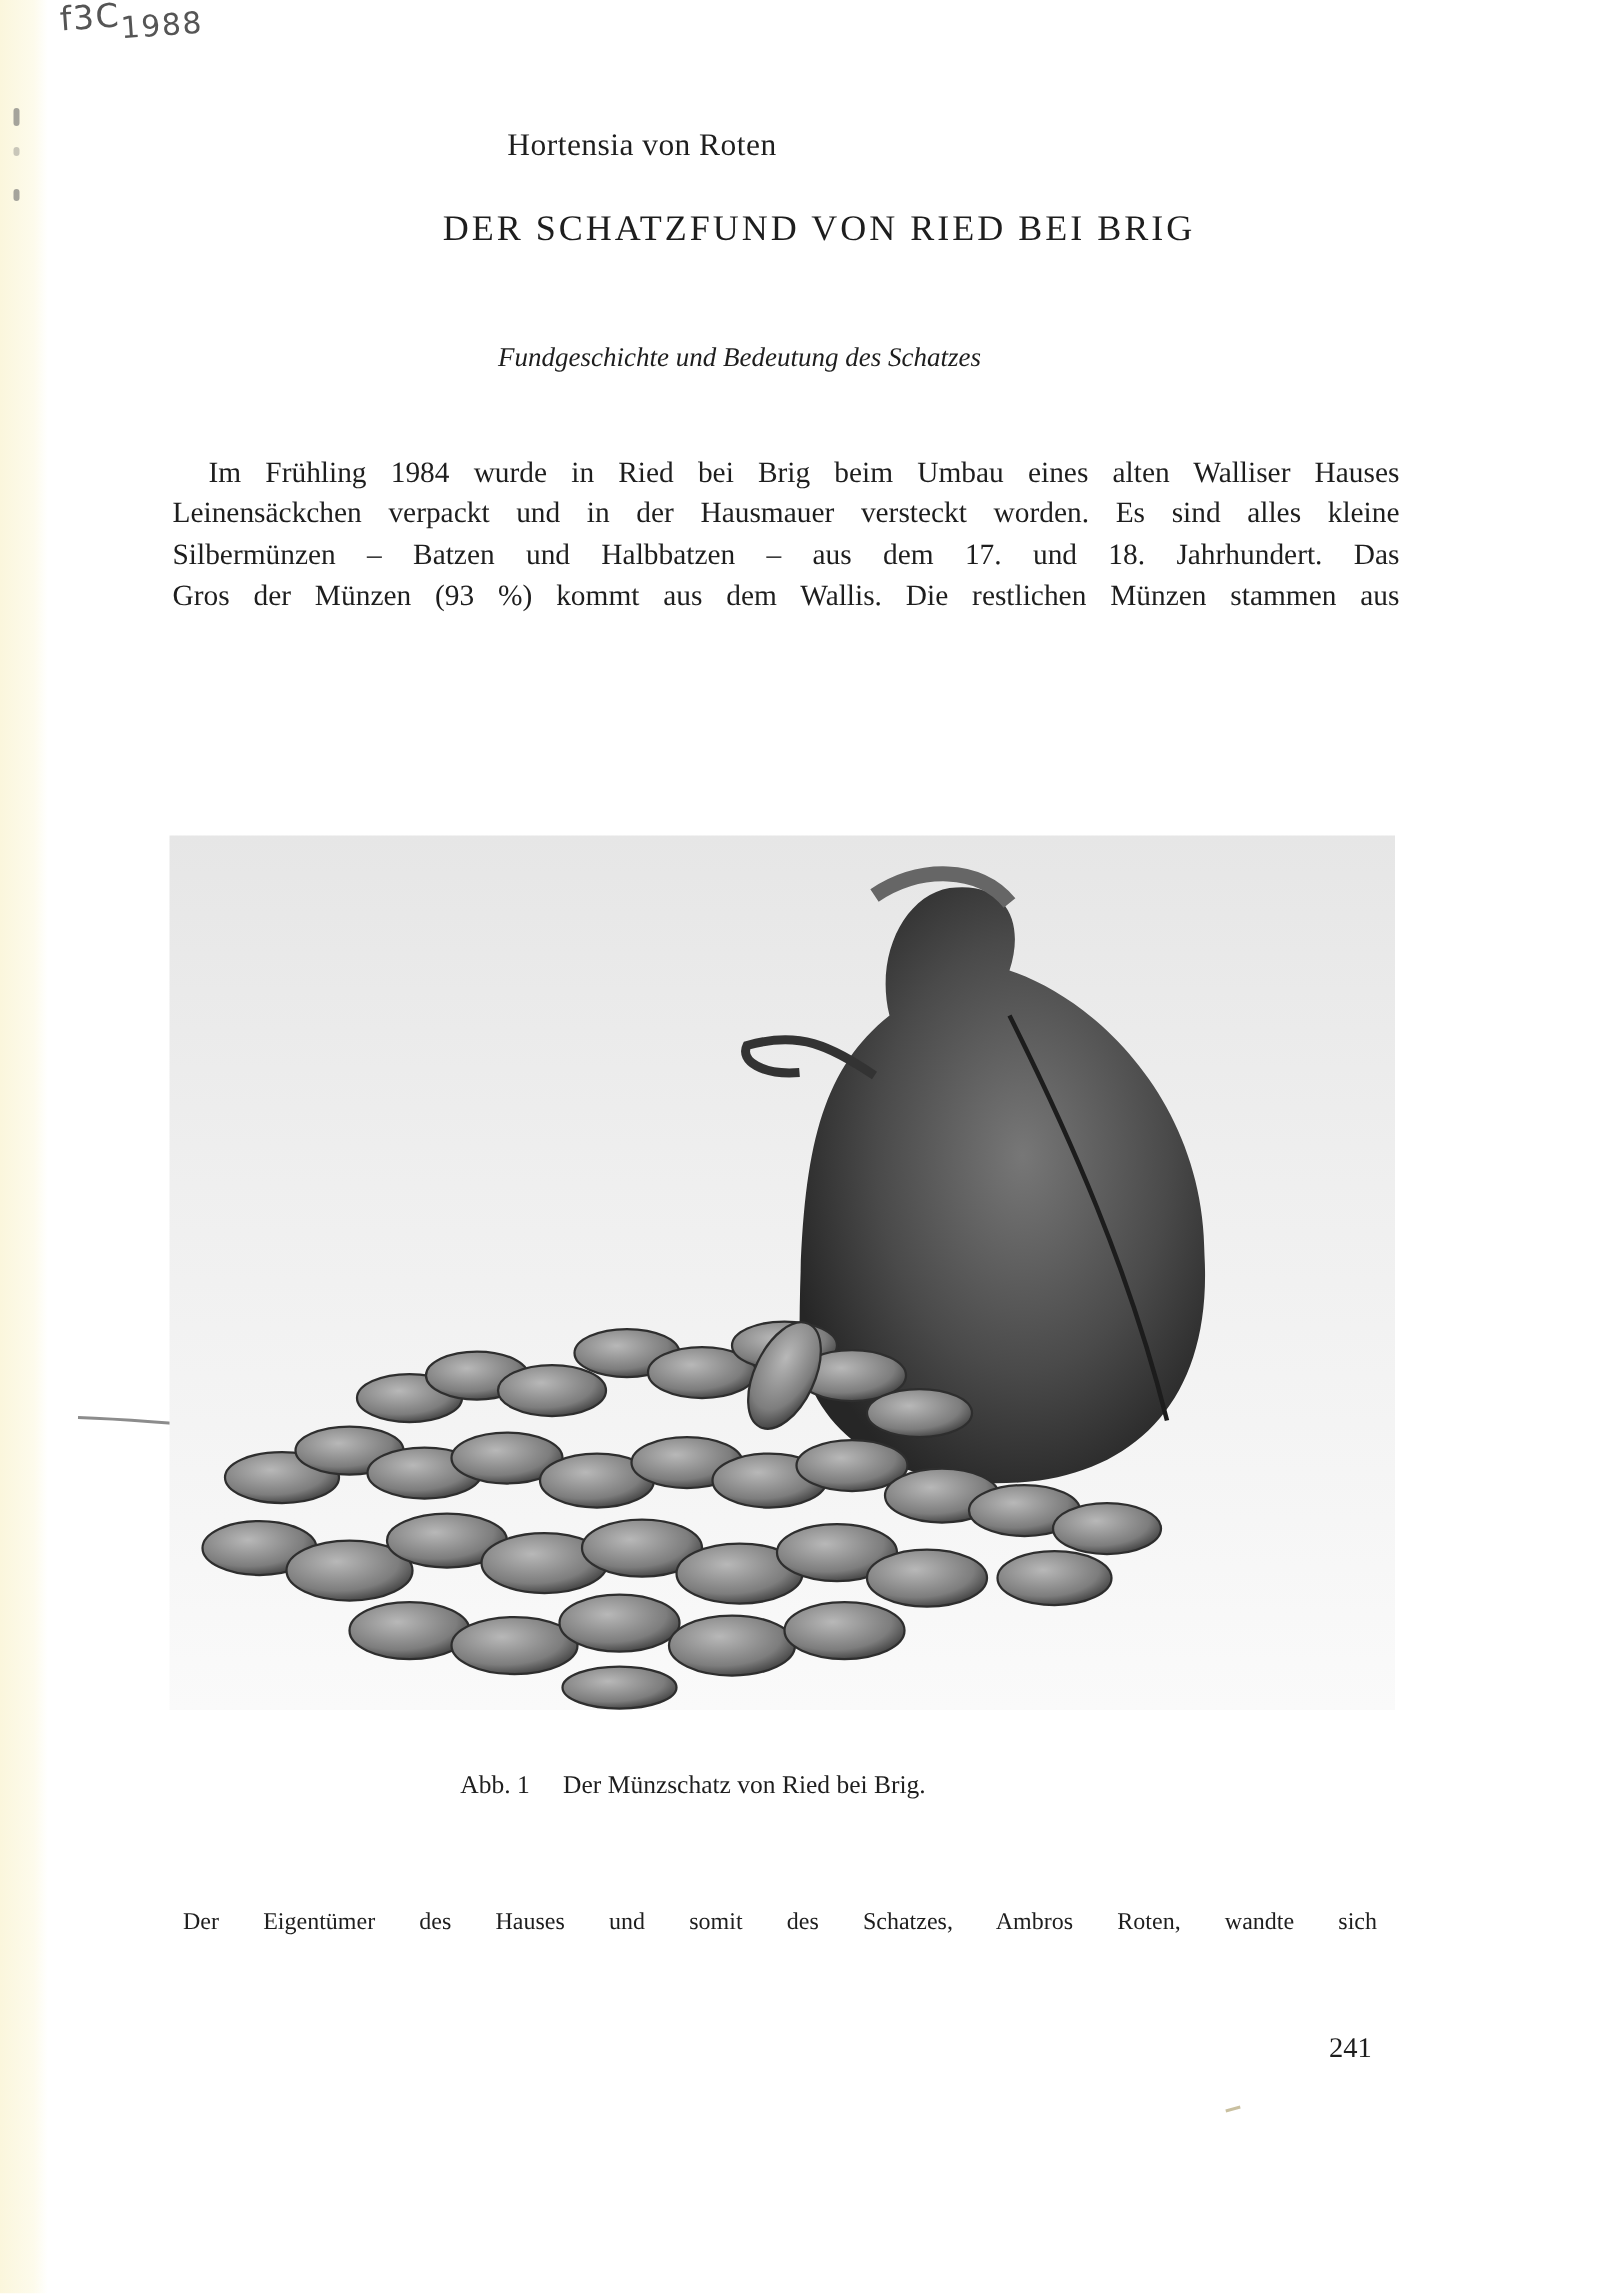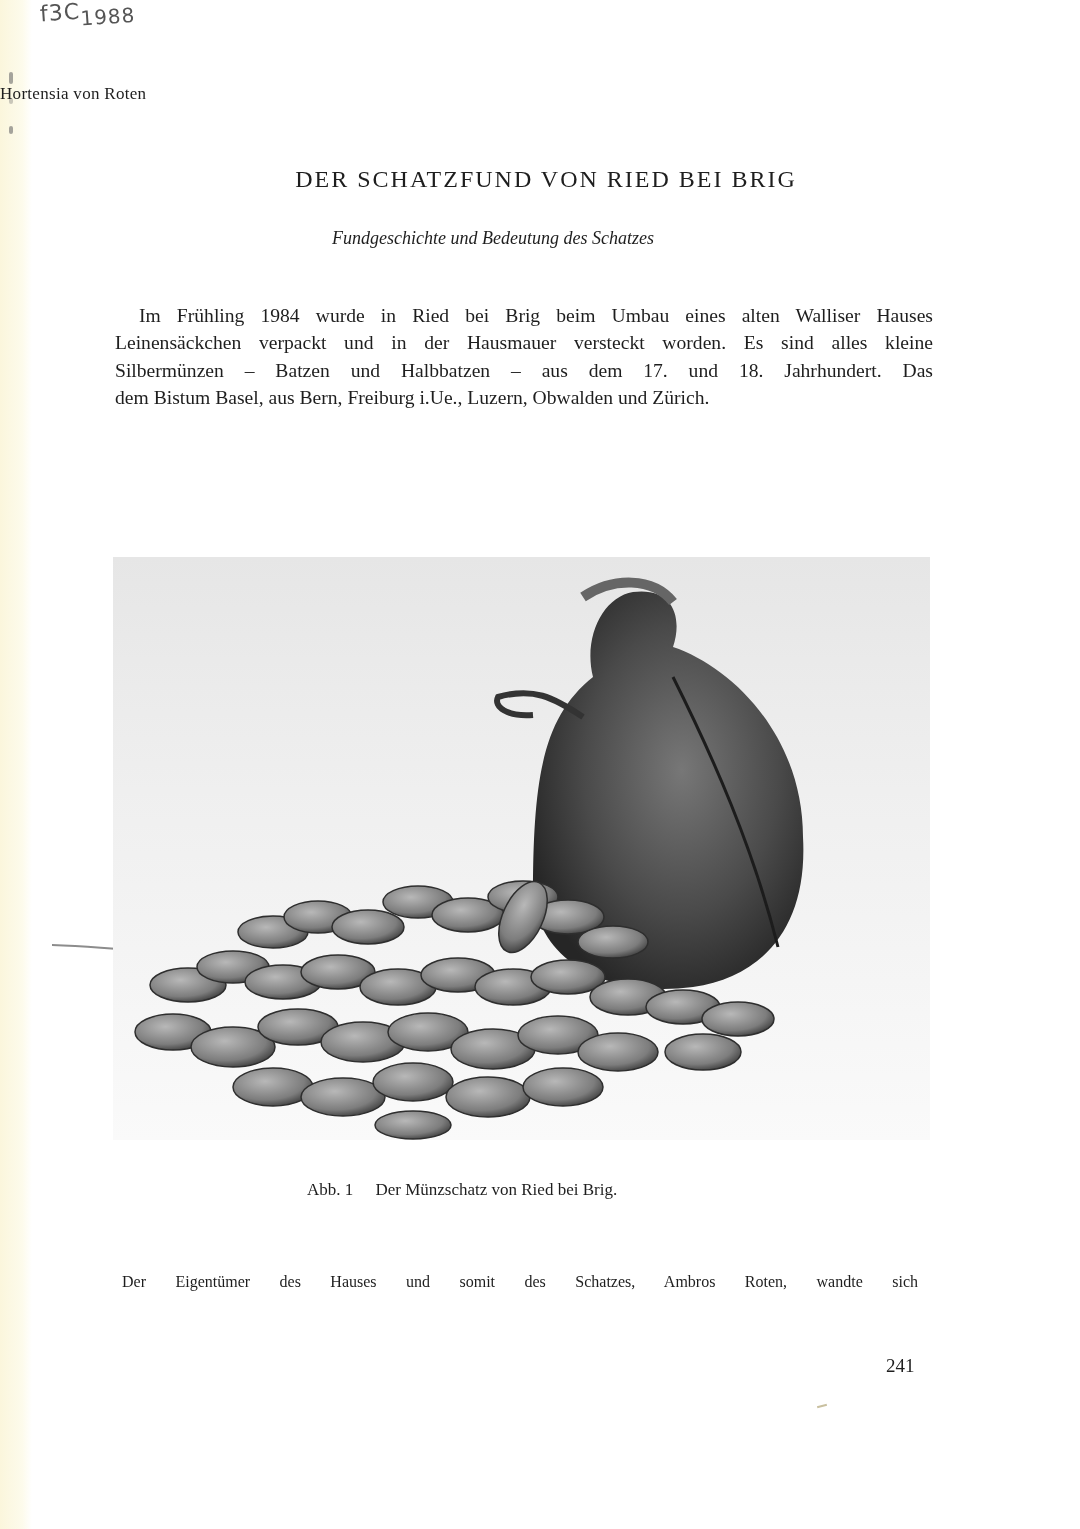--- a/index.html
+++ b/index.html
@@ -12,22 +12,22 @@
   .edge-strip {
     position: absolute; left: 0; top: 0; width: 32px; height: 1529px;
     background: linear-gradient(to right, #fbf6dc 0%, #fdfbec 70%, #ffffff 100%);
   }
   .edge-spec { position: absolute; left: 9px; width: 4px; background: #6a6a6a; border-radius: 2px; opacity: .6; }
   .handwriting {
     position: absolute; left: 40px; top: 0; font-family: "DejaVu Sans", sans-serif;
     font-size: 22px; color: #555; transform: rotate(-4deg); letter-spacing: 1px;
   }
   .handwriting .l2 { position: absolute; left: 40px; top: 8px; font-size: 20px; }
-  .author { position: absolute; top: 84px; left: 0; width: 856px; font-size: 17px; letter-spacing: .3px; }
-  .title { position: absolute; top: 140px; left: 0; width: 1080px; text-align: center; font-size: 24px; letter-spacing: 2px; padding-left: 12px; box-sizing: border-box; margin-top: 26px; }
+  .author { position: absolute; top: 84px; left: 0; width: 856px; text-align: center; font-size: 21px; letter-spacing: .3px; }
+  .title { position: absolute; top: 140px; left: 0; width: 1080px; text-align: center; font-size: 24px; letter-spacing: 2px; padding-left: 12px; box-sizing: border-box; }
   .subtitle { position: absolute; top: 228px; left: 0; width: 976px; text-align: center; font-size: 18px; font-style: italic; padding-left: 10px; box-sizing: border-box; }
   .para {
     position: absolute; left: 115px; width: 818px; font-size: 19.6px; line-height: 27.3px;
     text-align: justify; text-align-last: left;
   }
   .para1 { top: 302px; }
   .para1 .line, .para2 .line { display: block; text-align: justify; text-align-last: justify; white-space: nowrap; }
   .para1 .line.last, .para2 .line.last { text-align-last: left; }
   .indent { padding-left: 24px; }
   .photo {
@@ -58,21 +58,21 @@
 </div>
 
 <div class="author">Hortensia von Roten</div>
 <div class="title">DER SCHATZFUND VON RIED BEI BRIG</div>
 <div class="subtitle">Fundgeschichte und Bedeutung des Schatzes</div>
 
 <div class="para para1">
   <span class="line indent">Im Frühling 1984 wurde in Ried bei Brig beim Umbau eines alten Walliser Hauses</span>
   <span class="line">Leinensäckchen verpackt und in der Hausmauer versteckt worden. Es sind alles kleine</span>
   <span class="line">Silbermünzen – Batzen und Halbbatzen – aus dem 17. und 18. Jahrhundert. Das</span>
-  <span class="line last">dem Bistum Basel, aus Bern, Freiburg i.Ue., Luzern, Obwalden und Zürich.</span>
+  <span class="line">Gros der Münzen (93 %) kommt aus dem Wallis. Die restlichen Münzen stammen aus</span>
 </div>
 
 <svg class="stray-mark" viewBox="0 0 112 12">
   <path d="M2 3 C30 4, 70 7, 110 11" stroke="#8c8c8c" stroke-width="2" fill="none"></path>
 </svg>
 
 <div class="photo">
   <svg viewBox="0 0 817 583" preserveAspectRatio="none">
     <defs>
       <radialGradient id="bagG" cx="55%" cy="45%" r="60%">

